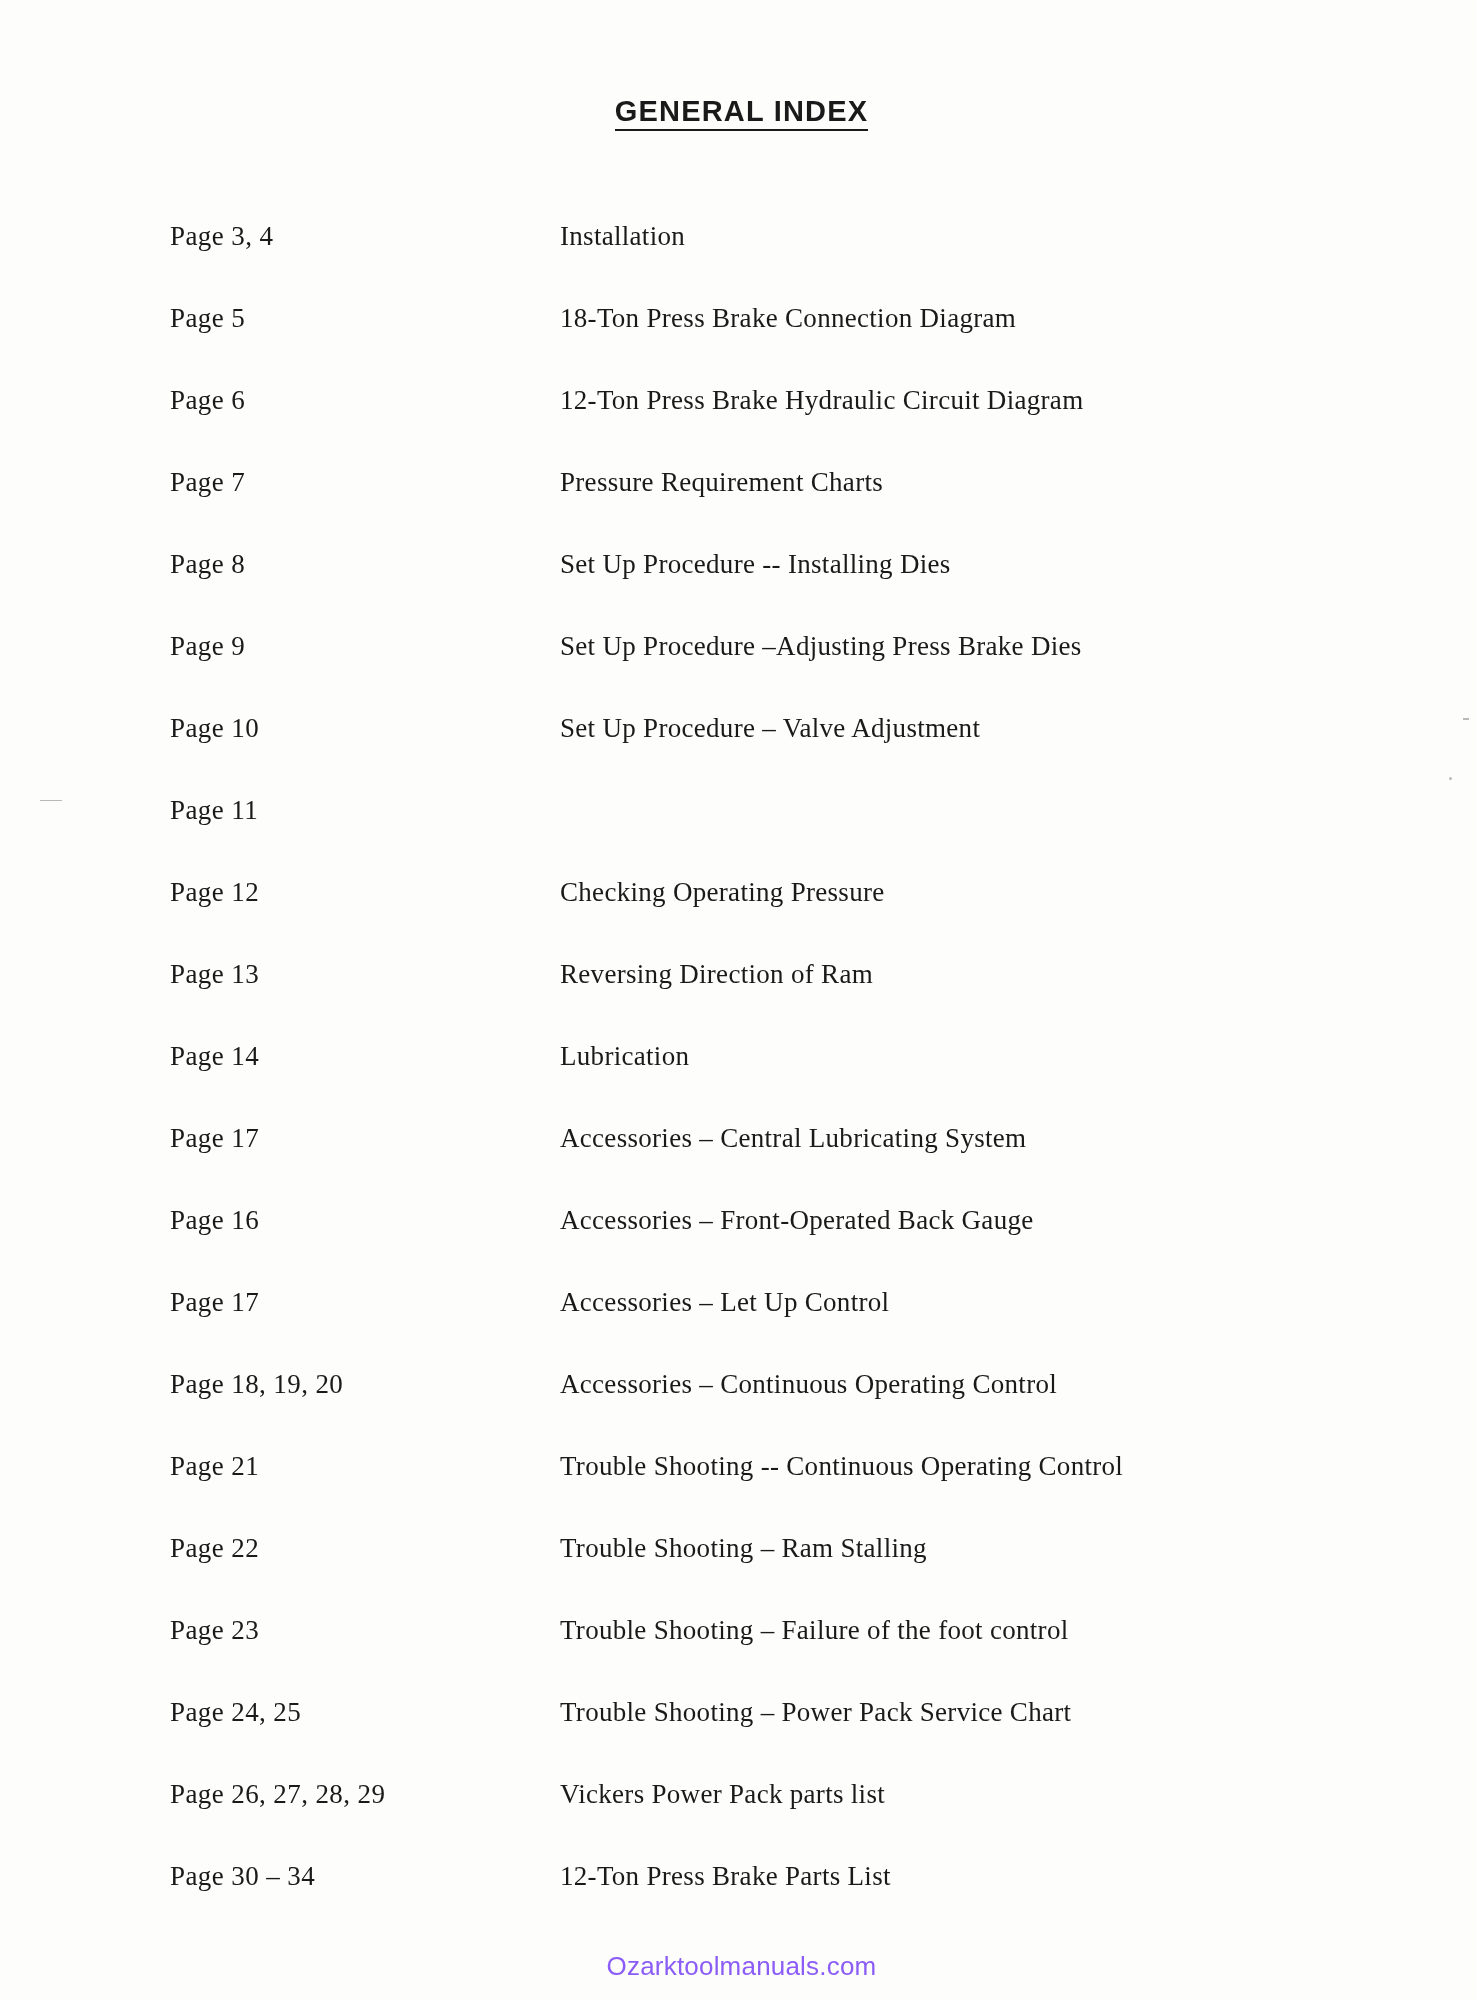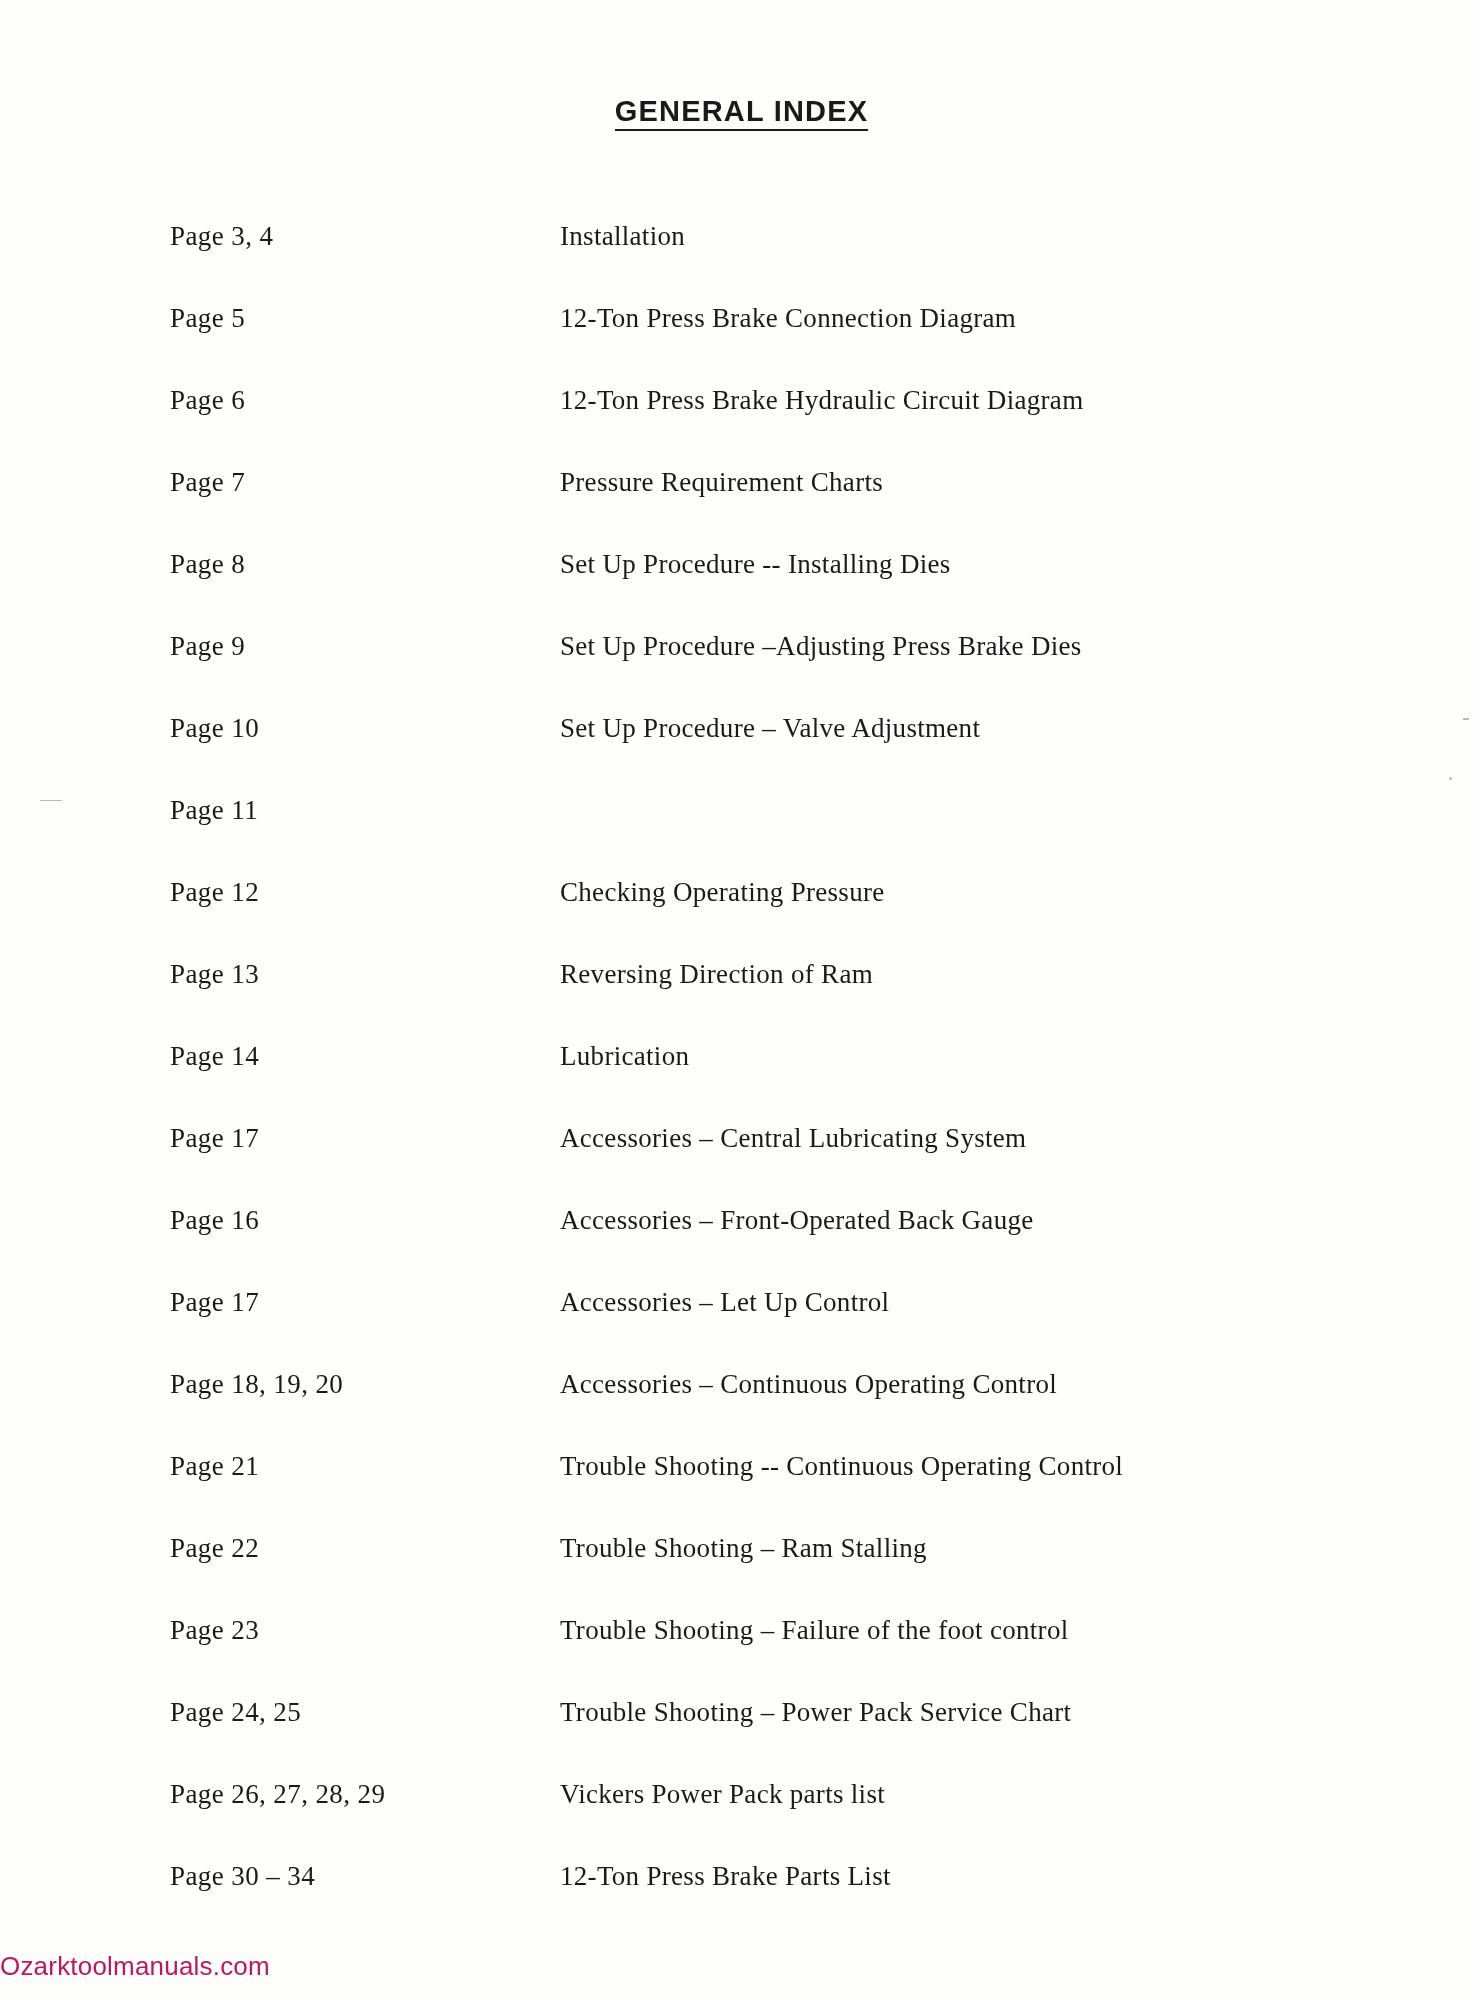--- a/index.html
+++ b/index.html
@@ -59,23 +59,24 @@
     flex: 1;
     font-size: 27px;
     letter-spacing: 0.3px;
     white-space: nowrap;
   }
   .footer {
     position: absolute;
     bottom: 18px;
     left: 0;
     width: 1483px;
+    text-align: center;
     font-family: "Liberation Sans", sans-serif;
     font-size: 26px;
-    color: #be185d;
+    color: #8b5cf6;
     letter-spacing: 0.2px;
   }
   .speck {
     position: absolute;
     background: #b9b9b9;
   }
   .speck.s1 { left: 1463px; top: 718px; width: 6px; height: 2px; }
   .speck.s2 { left: 1449px; top: 777px; width: 3px; height: 3px; border-radius: 50%; }
   .speck.s3 { left: 40px; top: 800px; width: 22px; height: 1px; }
 </style>
@@ -86,21 +87,21 @@
 
   <div class="doc-title"><span class="t">GENERAL  INDEX</span></div>
 
   <div class="index-list">
       <div class="index-row">
         <div class="index-page">Page 3, 4</div>
         <div class="index-entry">Installation</div>
       </div>
       <div class="index-row">
         <div class="index-page">Page 5</div>
-        <div class="index-entry">12-Ton Press Brake Connection Diagram</div>
+        <div class="index-entry">18-Ton Press Brake Connection Diagram</div>
       </div>
       <div class="index-row">
         <div class="index-page">Page 6</div>
         <div class="index-entry">12-Ton Press Brake Hydraulic Circuit Diagram</div>
       </div>
       <div class="index-row">
         <div class="index-page">Page 7</div>
         <div class="index-entry">Pressure Requirement Charts</div>
       </div>
       <div class="index-row">

